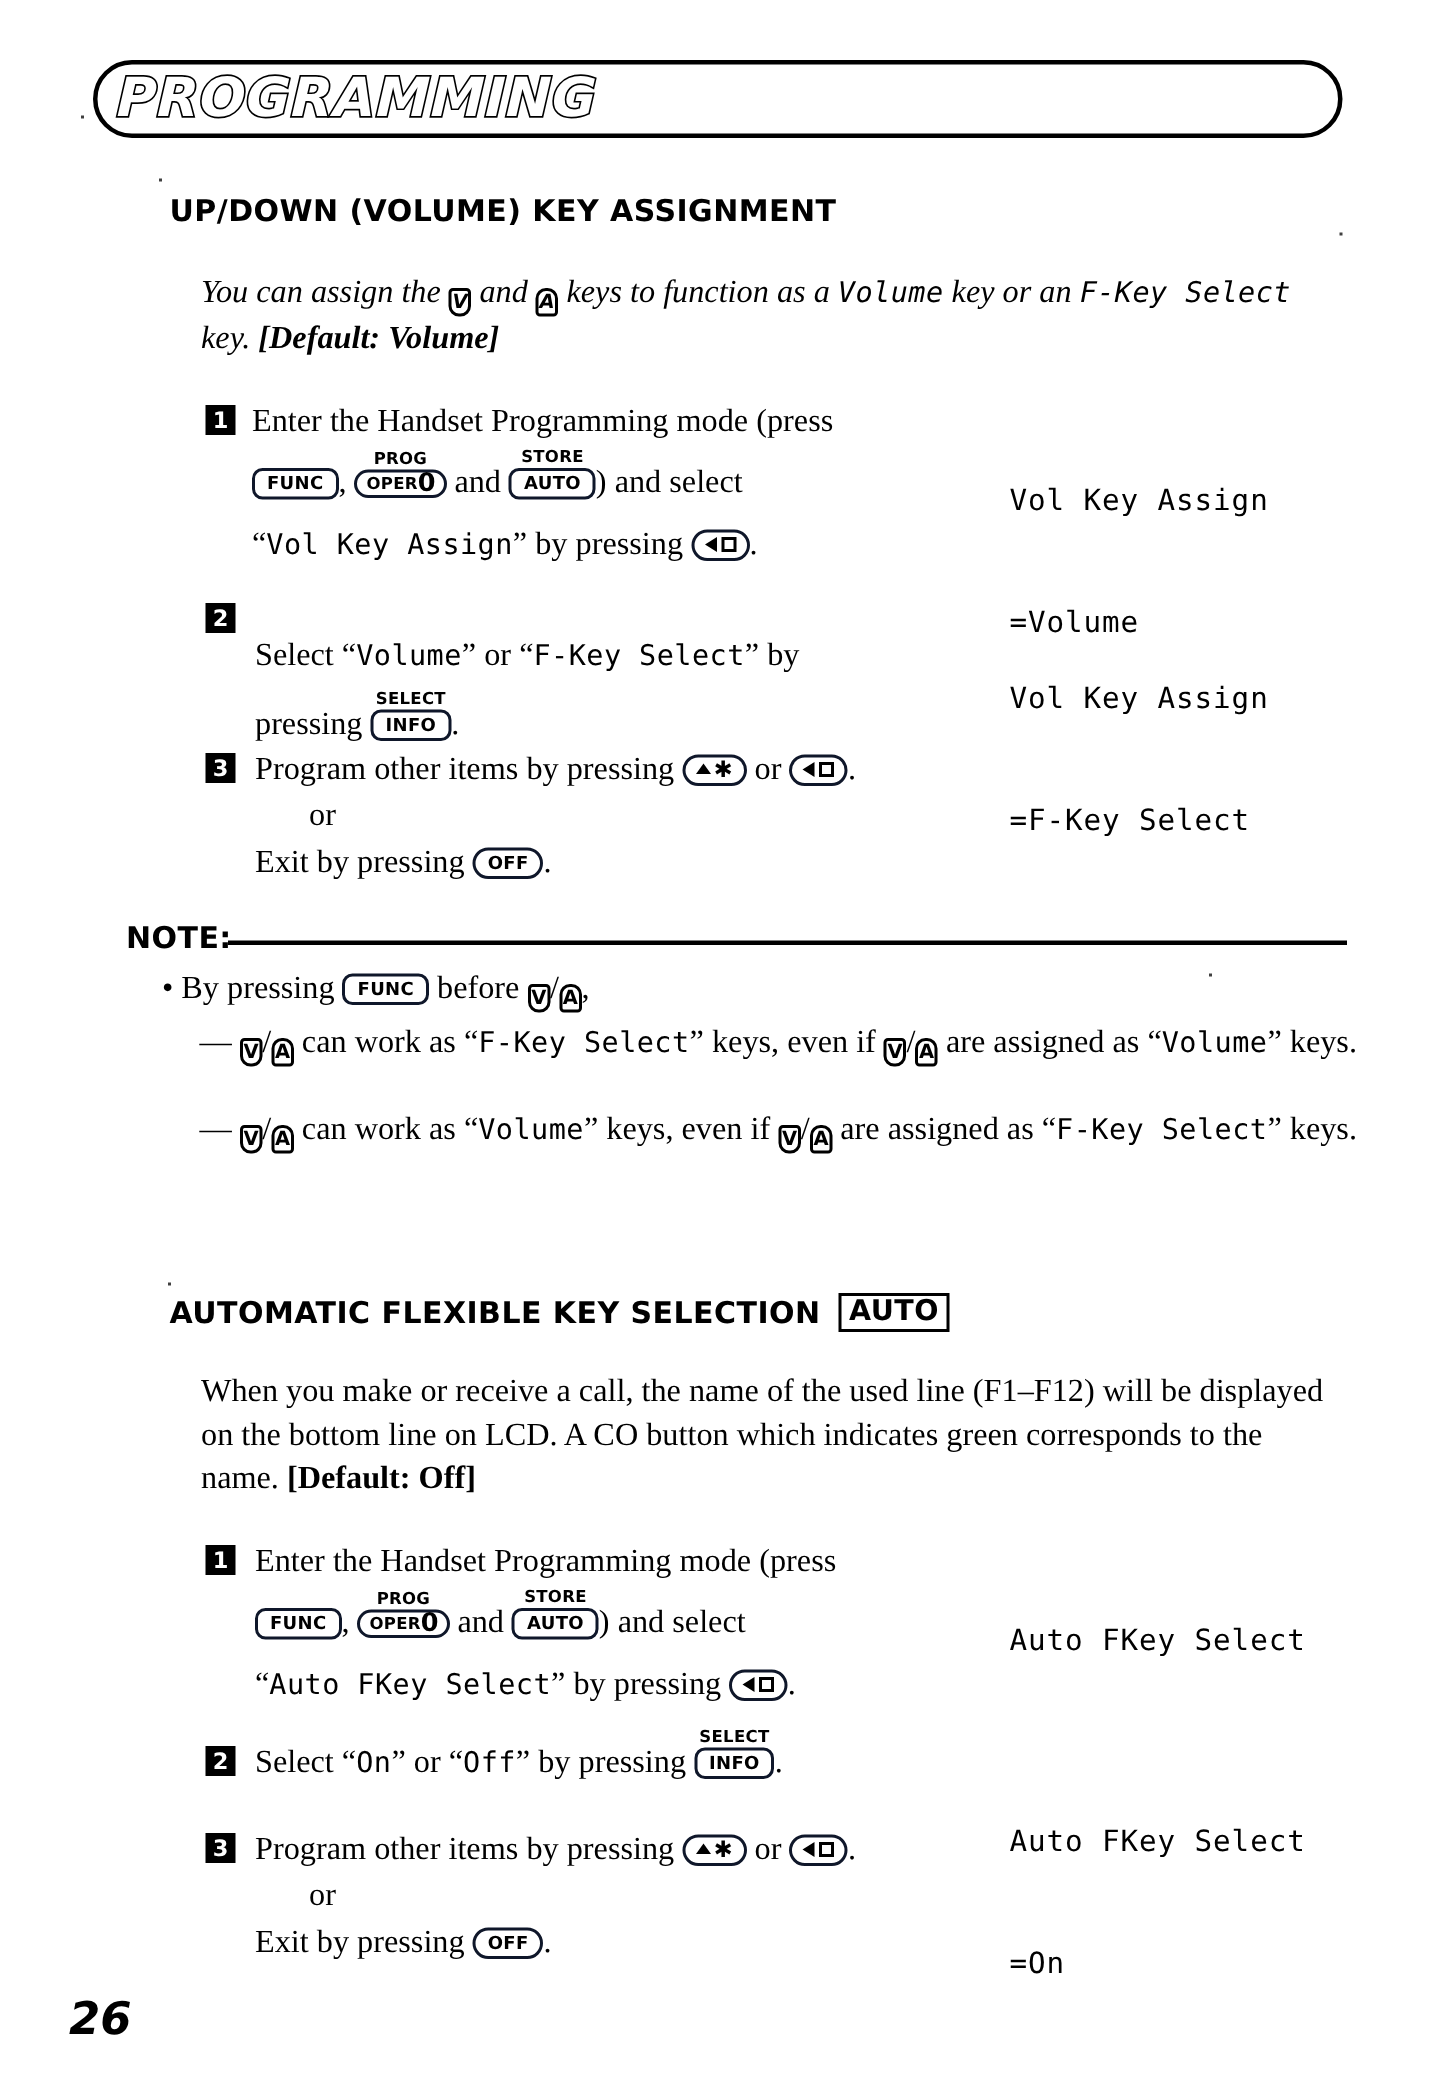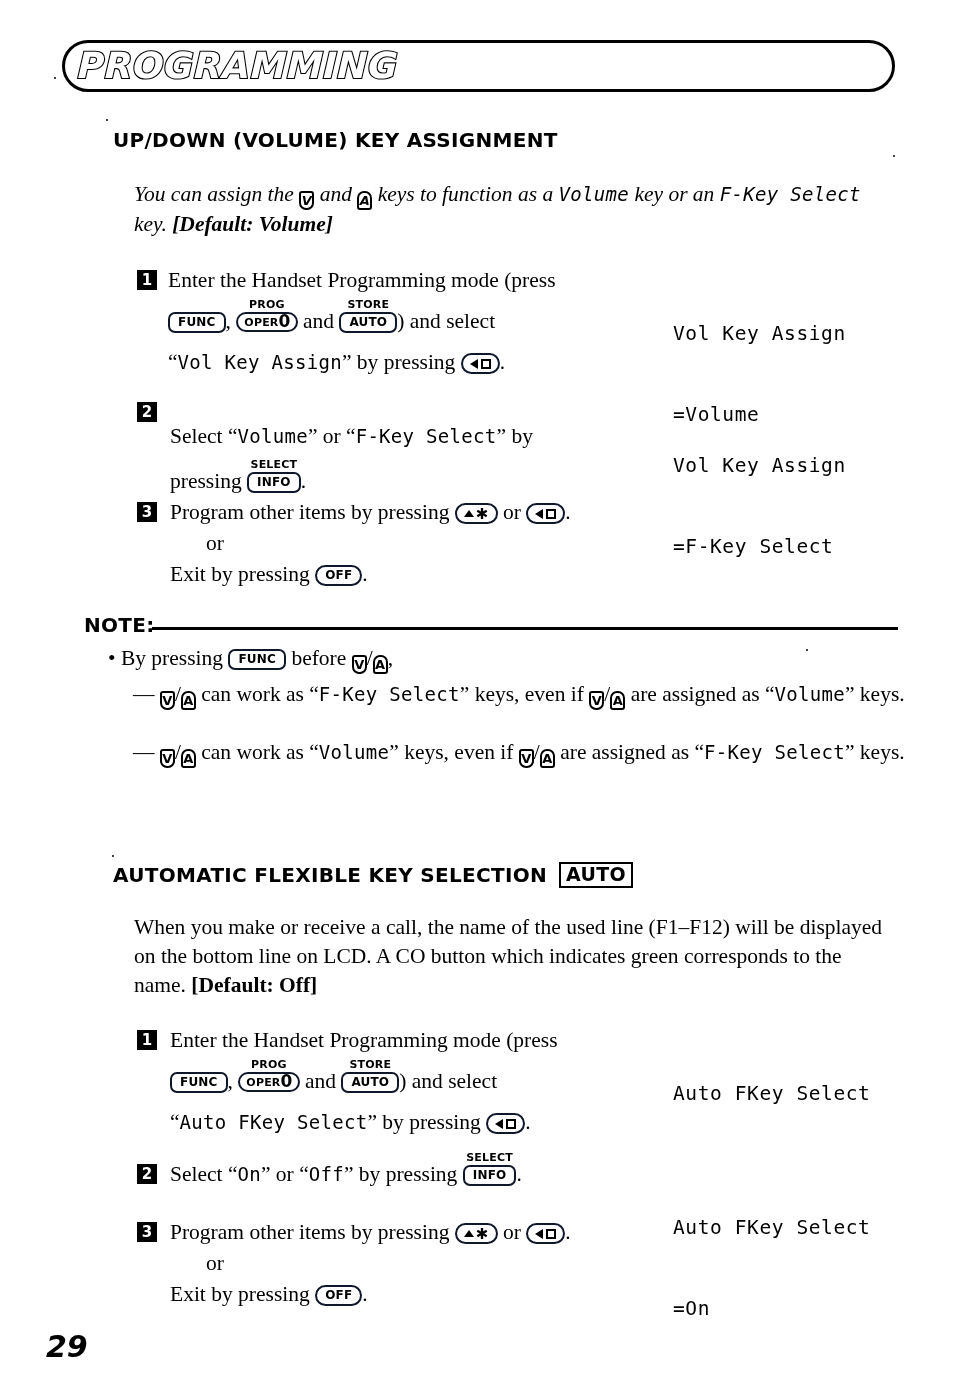--- a/index.html
+++ b/index.html
@@ -368,21 +368,21 @@
       <span>Program other items by pressing</span>
       <span class="keybtn glyph-btn"><span class="g-arrow"></span><span class="g-star">✱</span></span><span> or </span><span class="keybtn glyph-btn"><span class="g-arrow-side"></span><span class="g-square"></span></span><span>.</span>
     </div>
     <div style="margin-top:2px; padding-left:36px;">or</div>
     <div style="margin-top:2px;">
       <span>Exit by pressing</span>
       <span class="keybtn oval"><span>OFF</span></span><span>.</span>
     </div>
   </div>
 
-  <div class="page-number">29</div>
+  <div class="page-number">26</div>
 
   <div class="speck" style="left:106px; top:119px;"></div>
   <div class="speck" style="left:893px; top:155px;"></div>
   <div class="speck" style="left:806px; top:649px;"></div>
   <div class="speck" style="left:112px; top:855px;"></div>
   <div class="speck" style="left:54px; top:77px;"></div>
 
 </div>
 
 </body></html>

